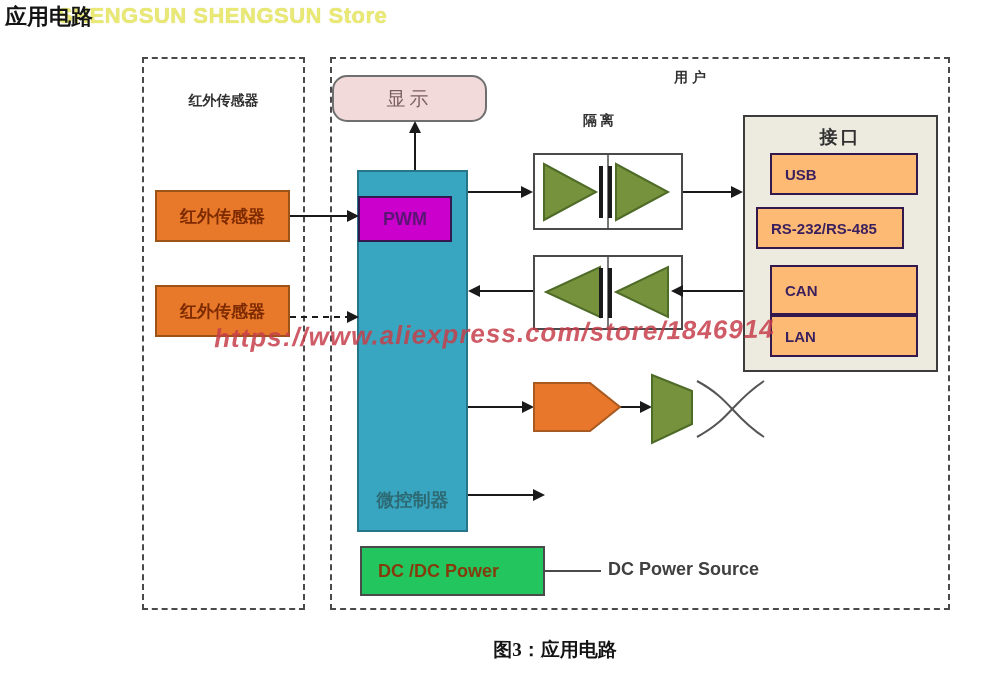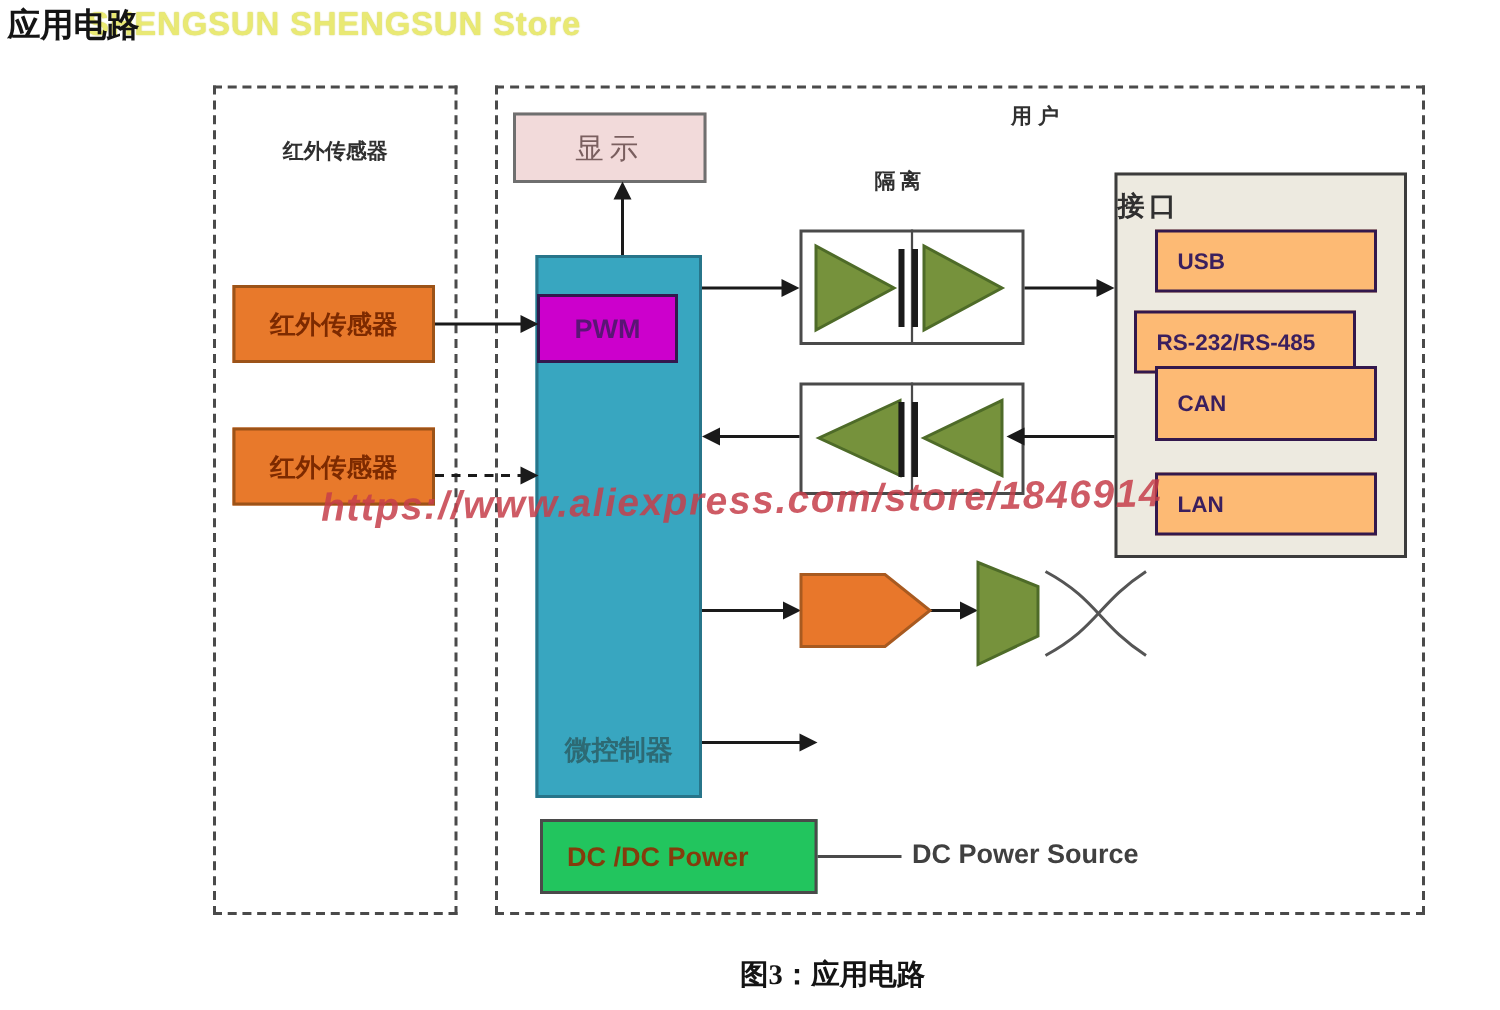--- a/index.html
+++ b/index.html
@@ -22,21 +22,21 @@
 
   
   .blk{display:flex;align-items:center;justify-content:center;z-index:2;}
   .sensor{background:#e8792b;border:2px solid #9c5318;color:#7d2a00;font-size:17px;font-weight:bold;}
   .display{background:#f2dada;border:2px solid #6f6f6f;color:#7a5f5f;font-size:19px;letter-spacing:4px;}
   .mcu{background:#38a6c0;border:2px solid #27758a;}
   .mcu-label{left:0;right:0;bottom:18px;text-align:center;color:#2d6a74;font-size:18px;font-weight:bold;}
   .magenta{background:#cc00cc;border:2px solid #33184d;color:#5a1575;font-weight:bold;}
   .iso-box{background:#ffffff;border:2px solid #4a4a4a;z-index:2;}
   .iface{background:#edeae0;border:2px solid #3c3c3c;z-index:2;}
-  .iface-label{left:0;right:0;top:8px;font-size:18px;font-weight:bold;color:#303030;letter-spacing:3px;}
+  .iface-label{left:0;right:0;top:8px;text-align:center;font-size:18px;font-weight:bold;color:#303030;letter-spacing:3px;}
   .port{background:#fdba74;border:2px solid #33184d;color:#3a1f5e;font-size:15px;font-weight:bold;
     display:flex;align-items:center;padding-left:13px;z-index:3;}
   .relay{background:#92b6dc;border:2px solid #3a3a3a;color:#17375e;font-size:18px;font-weight:bold;letter-spacing:2px;}
   .dcdc{background:#22c55e;border:2px solid #4a4a4a;color:#843c0c;font-size:18px;font-weight:bold;
     display:flex;align-items:center;padding-left:16px;}
   .dac-text{color:#7d2300;font-size:17px;font-weight:bold;text-align:center;z-index:4;}
   .plain-text{font-size:18px;font-weight:600;color:#404040;white-space:nowrap;}
   .caption{left:430px;top:637px;width:250px;text-align:center;font-size:19px;font-weight:bold;color:#141414;
     font-family:"Liberation Serif","DejaVu Serif",serif;}
 
@@ -57,40 +57,40 @@
     <span>红外传感器</span>
   </div>
   <div class="abs blk sensor" style="left:155px;top:285px;width:135px;height:52px;">
     <span>红外传感器</span>
   </div>
 
   <div class="abs dashed-box" style="left:330px;top:57px;width:620px;height:553px;">
     <div class="abs panel-label" style="left:300px;top:10px;width:120px;letter-spacing:4px;">用户</div>
   </div>
 
-  <div class="abs blk display" style="left:342px;top:75px;width:129px;height:47px;">
+  <div class="abs blk display" style="left:332px;top:75px;width:155px;height:47px;border-radius:15px;">
     <span>显示</span>
   </div>
 
   <div class="abs blk magenta" style="left:358px;top:196px;width:94px;height:46px;font-size:18px;">
     <span>PWM</span>
   </div>
   <div class="abs mcu" style="left:357px;top:170px;width:111px;height:362px;">
     <div class="abs mcu-label">微控制器</div>
   </div>
 
   <div class="abs panel-label" style="left:560px;top:112px;width:80px;letter-spacing:3px;">隔离</div>
   <div class="abs iso-box" style="left:533px;top:153px;width:150px;height:77px;"></div>
   <div class="abs iso-box" style="left:533px;top:255px;width:150px;height:75px;"></div>
 
   <div class="abs iface" style="left:743px;top:115px;width:195px;height:257px;">
     <div class="abs iface-label">接口</div>
     <div class="abs port" style="left:25px;top:36px;width:148px;height:42px;">USB</div>
     <div class="abs port" style="left:11px;top:90px;width:148px;height:42px;">RS-232/RS-485</div>
-    <div class="abs port" style="left:25px;top:127px;width:148px;height:50px;">CAN</div>
+    <div class="abs port" style="left:25px;top:148px;width:148px;height:50px;">CAN</div>
     <div class="abs port" style="left:25px;top:198px;width:148px;height:42px;">LAN</div>
   </div>
 
   <div class="abs dac-text" style="left:538px;top:395px;width:54px;">DAC</div>
 
 
   <div class="abs dcdc" style="left:360px;top:546px;width:185px;height:50px;">
     <span>DC /DC Power</span>
   </div>
   <div class="abs plain-text" style="left:608px;top:559px;">DC Power Source</div>

